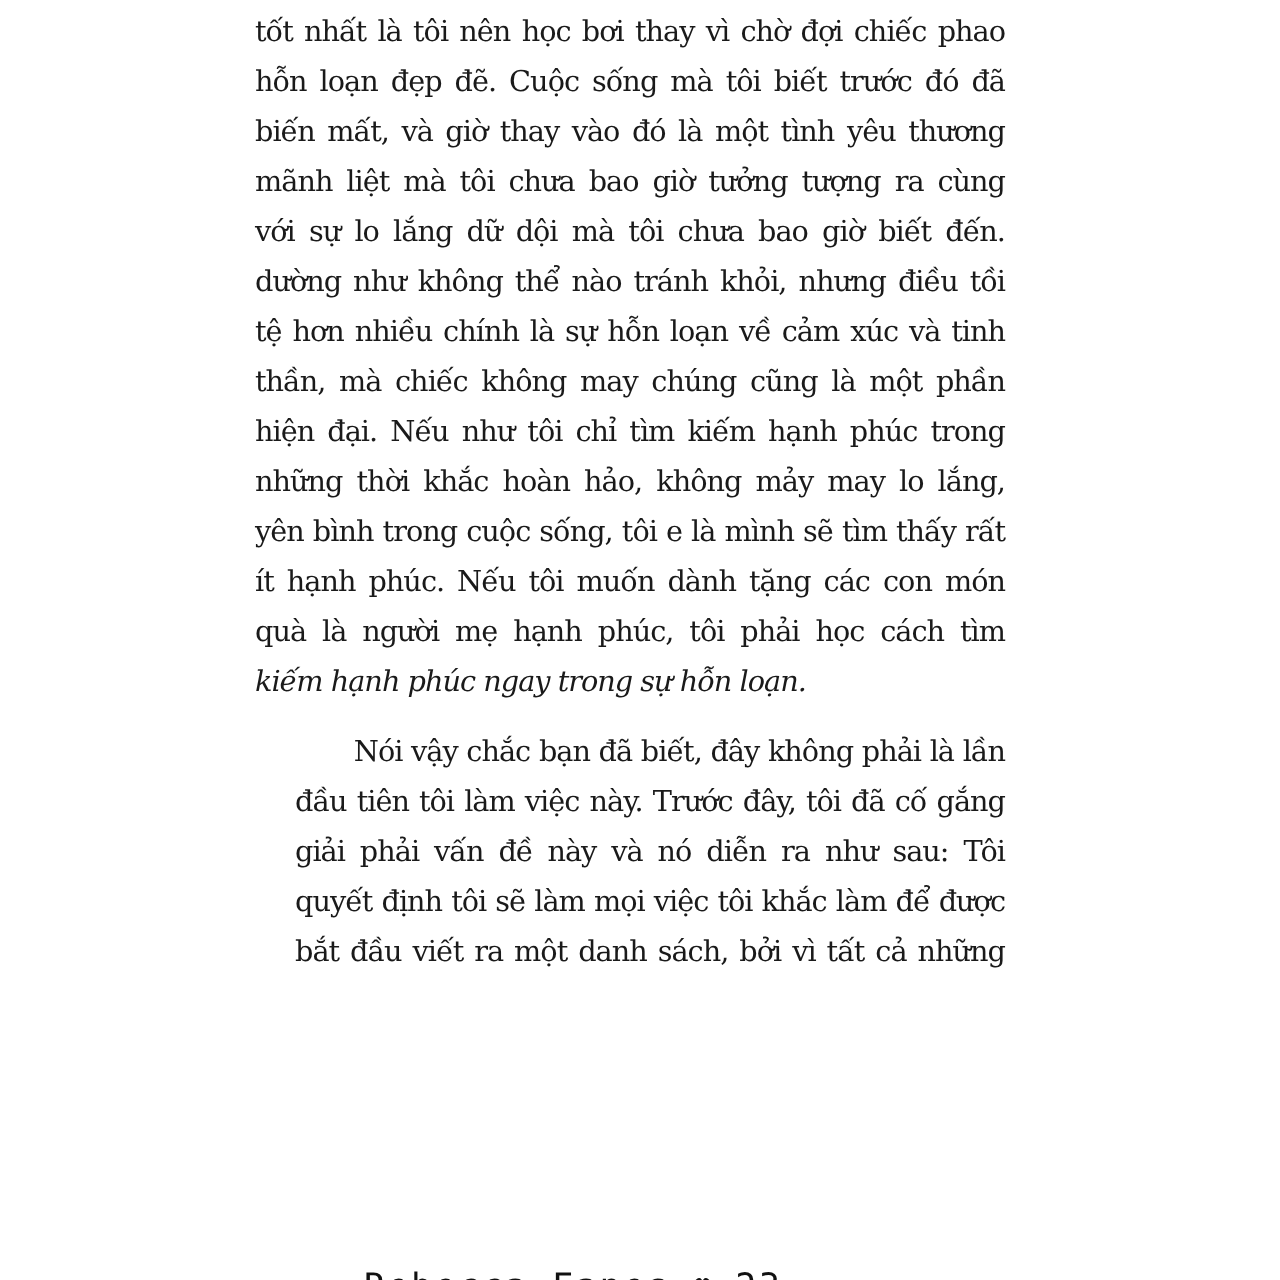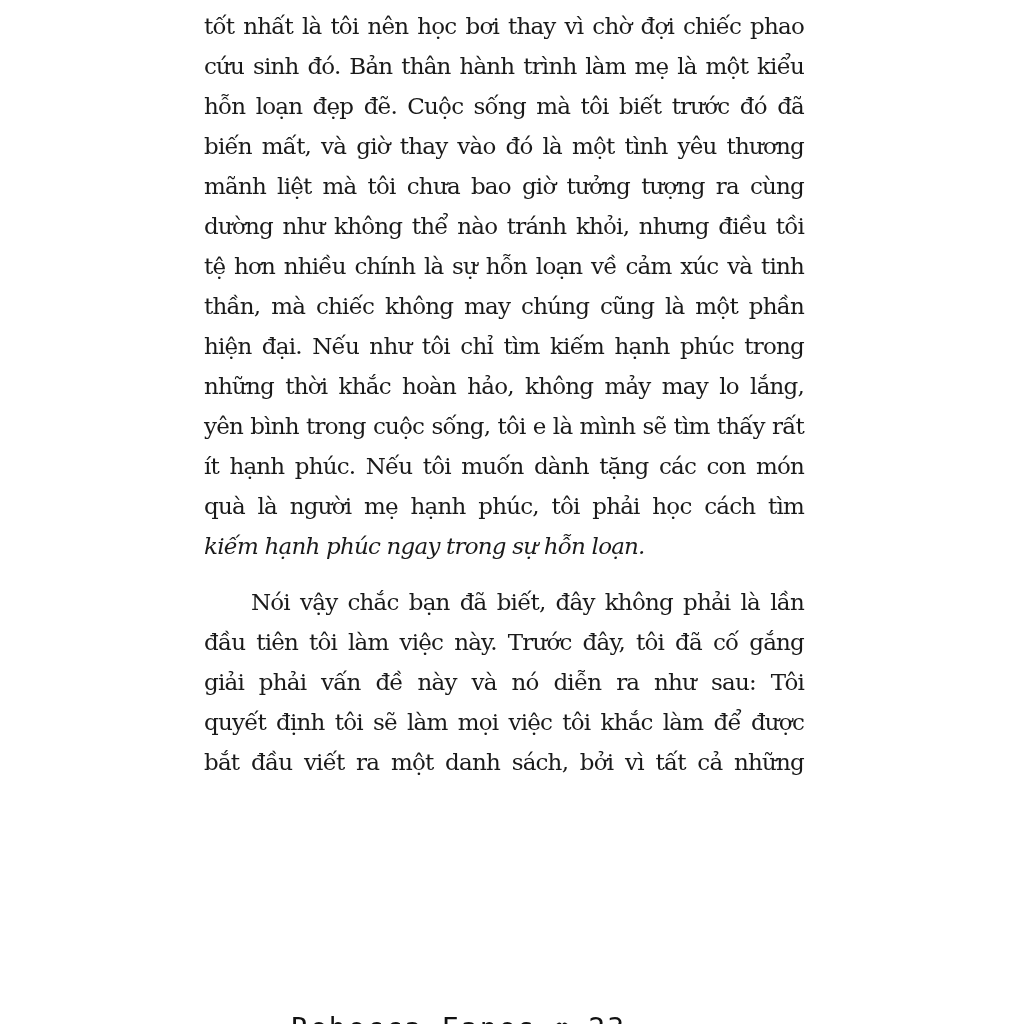--- a/index.html
+++ b/index.html
@@ -17,20 +17,21 @@
     color: #1a1a1a;
   }
   .text-block {
     position: absolute;
     left: 204px;
     top: 6px;
     width: 600px;
   }
   .para + .para {
     margin-top: 16px;
+    margin-left: 32px;
   }
   .line {
     font-size: 23px;
     letter-spacing: -0.8px;
     line-height: 40px;
     height: 40px;
     white-space: normal;
     text-align: justify;
     text-align-last: justify;
     -moz-text-align-last: justify;
@@ -67,24 +68,24 @@
   .orn svg { display: block; }
 </style>
 </head>
 <body>
 
 <div class="book-page">
 
   <div class="text-block" id="text-block">
       <div class="para">
         <div class="line">tốt nhất là tôi nên học bơi thay vì chờ đợi chiếc phao</div>
-        <div class="line">cứu sinh đó. Bản thân hành trình làm mẹ là một kiểu</div>
         <div class="line">hỗn loạn đẹp đẽ. Cuộc sống mà tôi biết trước đó đã</div>
         <div class="line">biến mất, và giờ thay vào đó là một tình yêu thương</div>
         <div class="line">mãnh liệt mà tôi chưa bao giờ tưởng tượng ra cùng</div>
+        <div class="line">với sự lo lắng dữ dội mà tôi chưa bao giờ biết đến.</div>
         <div class="line">dường như không thể nào tránh khỏi, nhưng điều tồi</div>
         <div class="line">tệ hơn nhiều chính là sự hỗn loạn về cảm xúc và tinh</div>
         <div class="line">thần, mà chiếc không may chúng cũng là một phần</div>
         <div class="line">hiện đại. Nếu như tôi chỉ tìm kiếm hạnh phúc trong</div>
         <div class="line">những thời khắc hoàn hảo, không mảy may lo lắng,</div>
         <div class="line">yên bình trong cuộc sống, tôi e là mình sẽ tìm thấy rất</div>
         <div class="line">ít hạnh phúc. Nếu tôi muốn dành tặng các con món</div>
         <div class="line">quà là người mẹ hạnh phúc, tôi phải học cách tìm</div>
         <div class="line flush-left">kiếm hạnh phúc ngay trong sự hỗn loạn.</div>
       </div>

